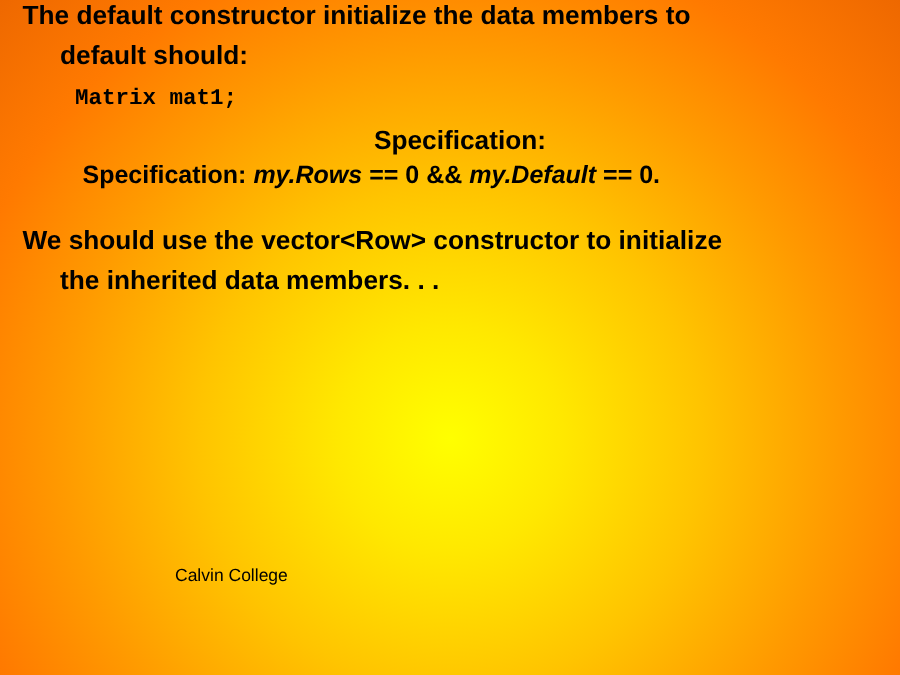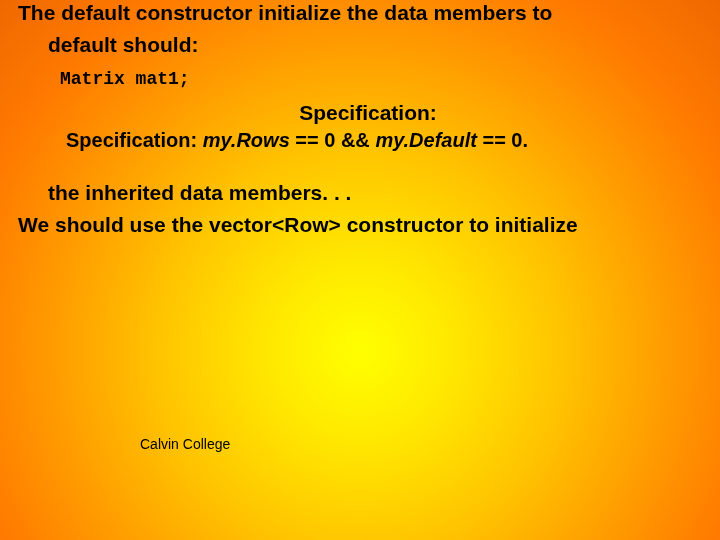--- a/index.html
+++ b/index.html
@@ -56,21 +56,21 @@
     font-weight: bold;
     margin: 0 0 14px 48px;
   }
   .ital {
     font-style: italic;
     text-align: center;
   }
   .footer {
     position: absolute;
     left: 140px;
-    bottom: 88px;
+    bottom: 72px;
     font-size: 14px;
   }
   .gap {
     height: 14px;
   }
 </style>
 </head>
 <body>
 
 <div class="slide">
@@ -84,20 +84,20 @@
     <div class="code">Matrix mat1;</div>
 
     <div class="spec-head">Specification:</div>
 
     <div class="postcond">
       <span>Specification: </span><span class="ital">my.Rows</span><span> == 0 &amp;&amp; </span><span class="ital">my.Default</span><span> == 0.</span>
     </div>
 
     <div class="gap"></div>
 
+    <div class="para">We should use the vector&lt;Row&gt; constructor to initialize</div>
     <div class="para indent1">the inherited data members. . .</div>
-    <div class="para">We should use the vector&lt;Row&gt; constructor to initialize</div>
 
   </div>
 
   <div class="footer">Calvin College</div>
 
 </div>
 
 </body></html>

